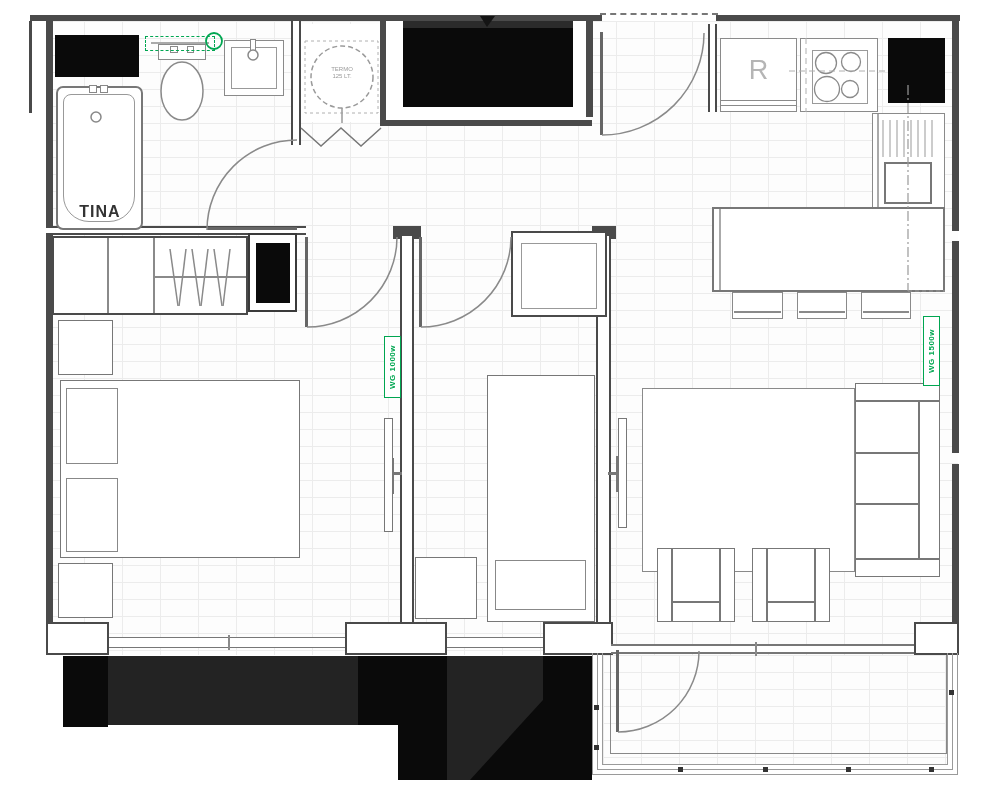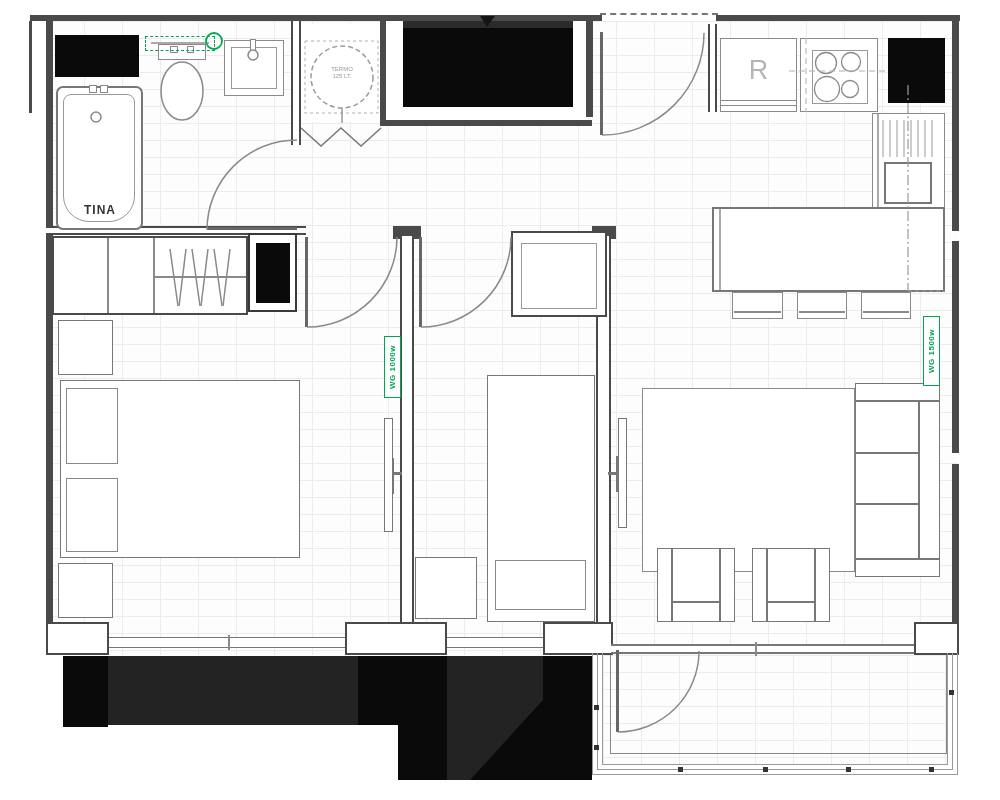--- a/index.html
+++ b/index.html
@@ -93,21 +93,21 @@
   <div class="abs post" style="left:846px;top:767px;"></div>
   <div class="abs post" style="left:929px;top:767px;"></div>
   <div class="abs post" style="left:594px;top:705px;"></div>
   <div class="abs post" style="left:594px;top:745px;"></div>
   <div class="abs post" style="left:949px;top:690px;"></div>
 
   <div class="abs f2" style="left:56px;top:86px;width:87px;height:144px;border-width:2px;border-radius:7px;"></div>
   <div class="abs f" style="left:63px;top:94px;width:72px;height:128px;border-radius:8px 8px 26px 26px;border-color:#999;"></div>
   <div class="abs f" style="left:89px;top:85px;width:8px;height:8px;border-color:#888;"></div>
   <div class="abs f" style="left:100px;top:85px;width:8px;height:8px;border-color:#888;"></div>
-  <div class="abs txt" style="left:58px;top:203px;width:84px;text-align:center;font-size:12px;letter-spacing:1px;font-weight:bold;color:#333;">TINA</div>
+  <div class="abs txt" style="left:58px;top:203px;width:84px;text-align:center;font-size:16px;letter-spacing:1px;font-weight:bold;color:#333;">TINA</div>
   <div class="abs f" style="left:158px;top:44px;width:48px;height:16px;"></div>
   <div class="abs f" style="left:170px;top:46px;width:8px;height:7px;border-width:1px;"></div>
   <div class="abs f" style="left:187px;top:46px;width:7px;height:7px;border-width:1px;"></div>
   <div class="abs f" style="left:224px;top:40px;width:60px;height:56px;"></div>
   <div class="abs f" style="left:231px;top:47px;width:46px;height:42px;border-width:1px;border-color:#999;"></div>
   <div class="abs f" style="left:250px;top:39px;width:6px;height:12px;border-width:1px;border-color:#888;"></div>
   <div class="abs" style="left:145px;top:36px;width:70px;height:15px;border:1.5px dashed #00a651;box-sizing:border-box;"></div>
   <div class="abs" style="left:151px;top:42px;width:58px;height:2px;background:#aaa;"></div>
 
   <div class="abs" style="left:316px;top:66px;width:52px;text-align:center;font-size:6px;line-height:7px;color:#9a9a9a;">

